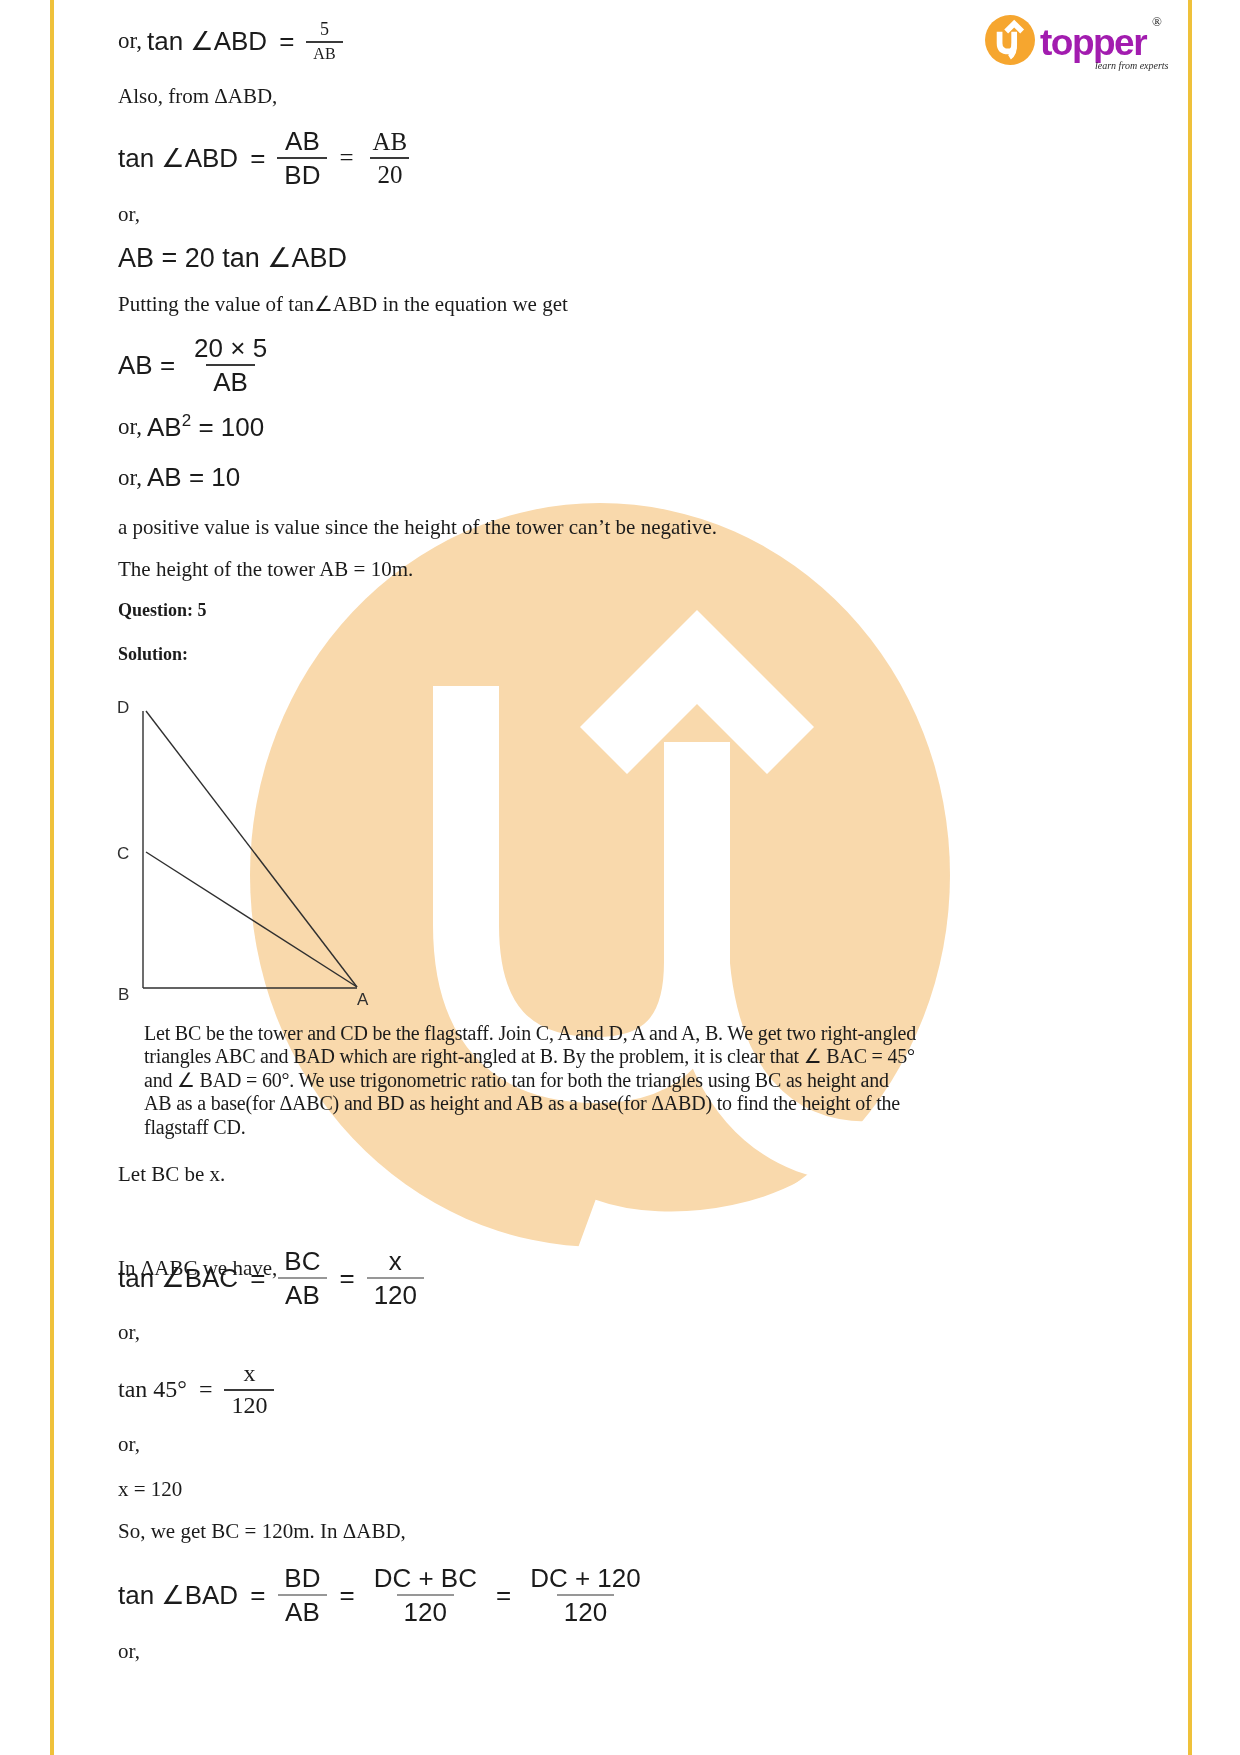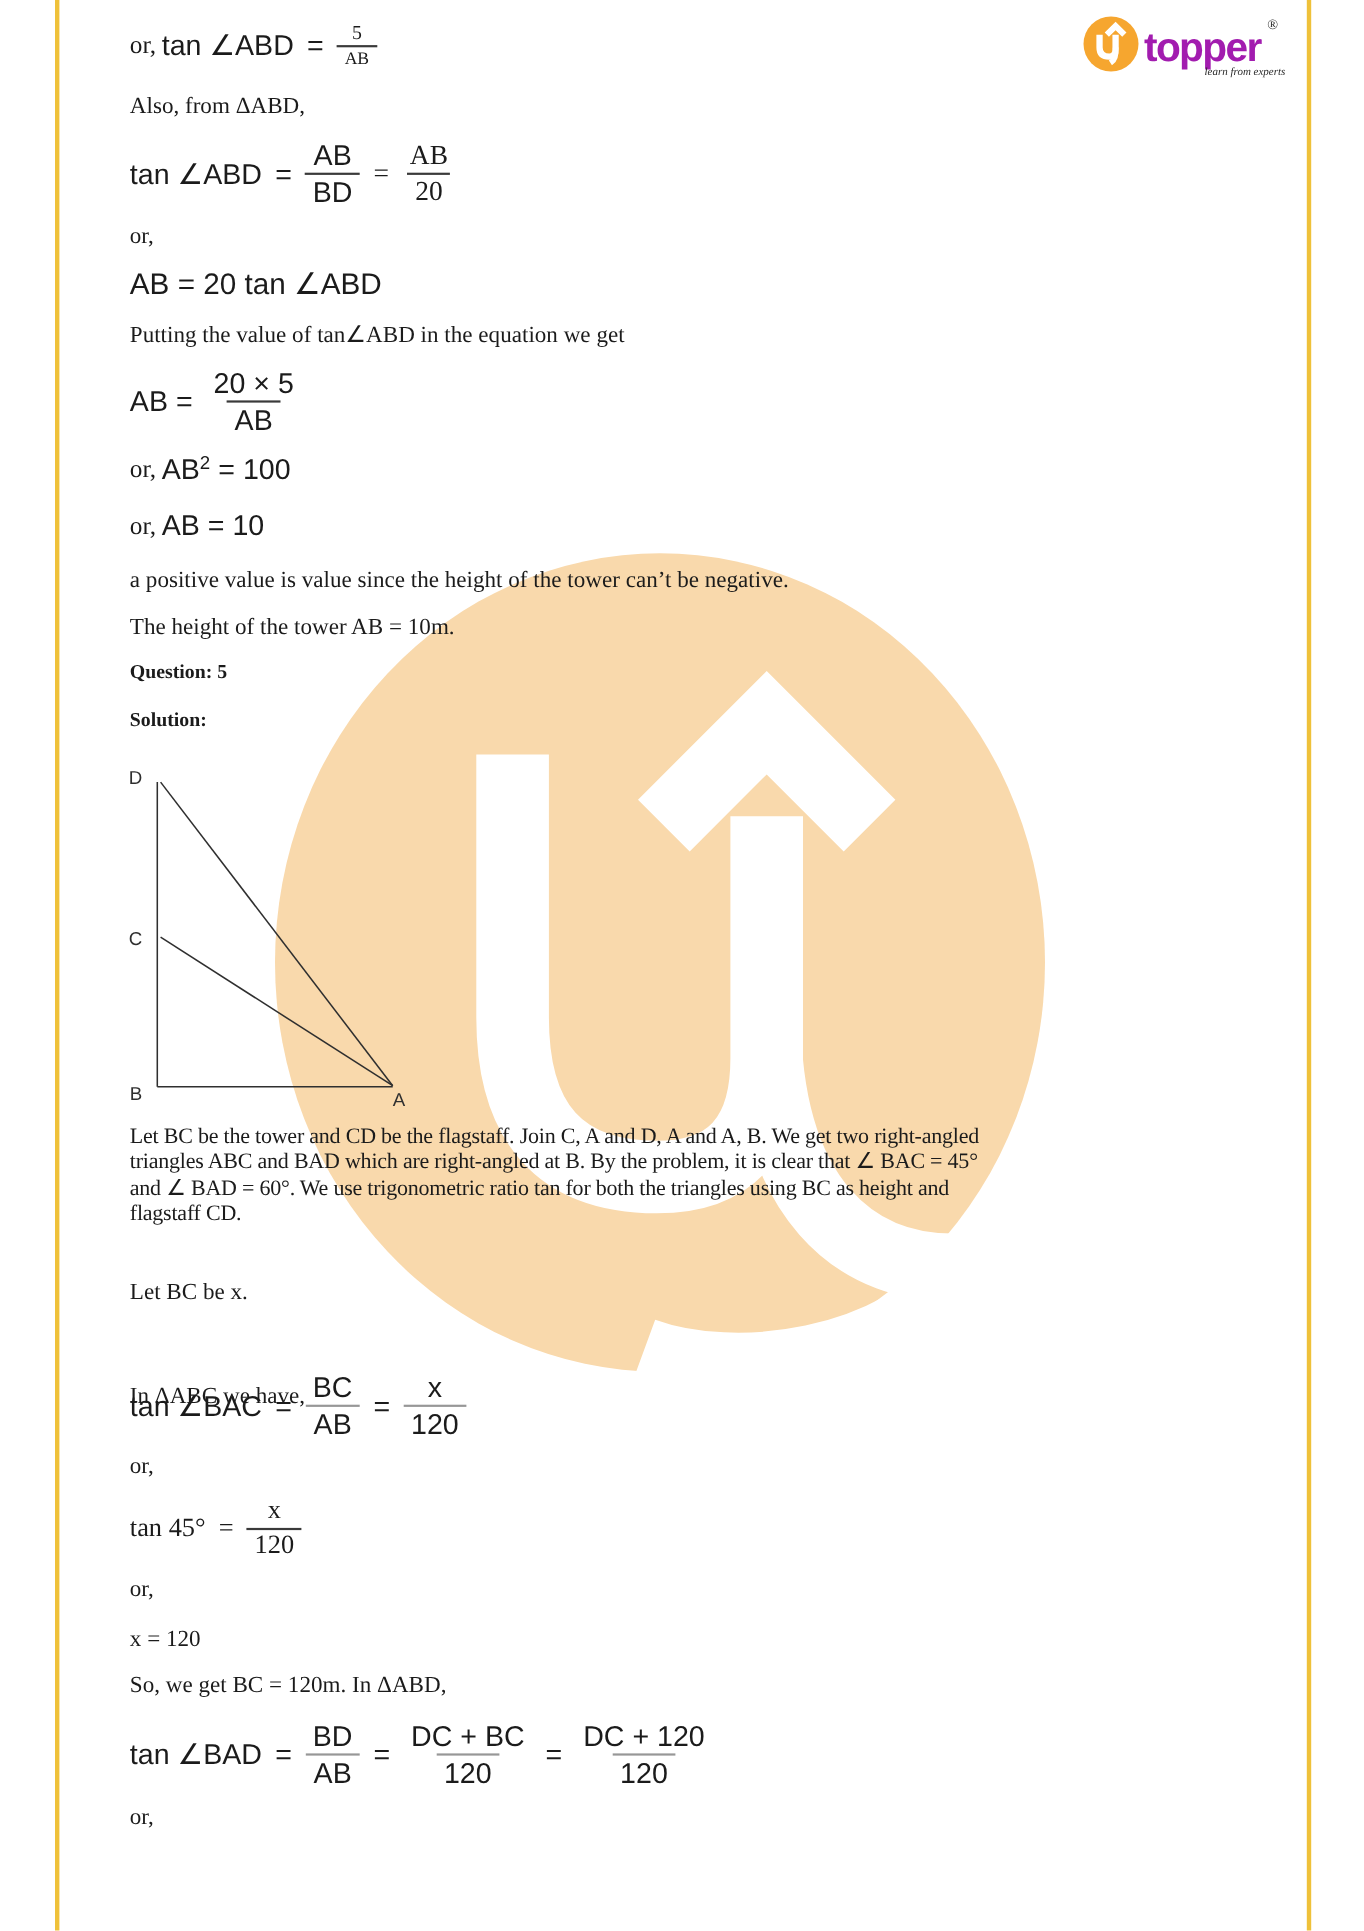--- a/index.html
+++ b/index.html
@@ -16,21 +16,21 @@
   .eq{display:flex;align-items:center;}
   .frac{display:inline-flex;flex-direction:column;align-items:center;line-height:1.08;}
   .frac .num{padding:0 7px 2px;}
   .frac .den{border-top:2px solid #3a3a3a;padding:2px 7px 0;}
   .frac.graybar .den{border-top-color:#979797;}
   .eq .gap{display:inline-block;width:12px;}
   .eq .sgap{display:inline-block;width:5px;}
   .fs-or{font-size:23px;}
   .fs-eq{font-size:26px;}
   .fs-eq sup{font-size:17px;}
-  .para-line{height:23.4px;}
+  .para-line{height:23.4px;margin-left:26px;}
   #paragraph{font-size:20px;line-height:23.4px;letter-spacing:-0.2px;}
   #logo-brand{font-family:"Liberation Sans", sans-serif;font-weight:bold;font-size:37px;letter-spacing:-1.5px;color:#a21caf;}
   #logo-reg{font-size:13px;color:#2a2a2a;}
   #logo-tagline{font-style:italic;font-size:10px;color:#2a2a2a;font-family:"Liberation Serif", serif;}
   svg text{font-family:"Liberation Sans", sans-serif;}
 </style>
 </head>
 <body>
 
 <svg class="abs" style="left:0;top:0;" width="1240" height="1755" viewBox="0 0 1240 1755" aria-hidden="true">
@@ -139,20 +139,21 @@
     <text x="22" y="169">C</text>
     <text x="23" y="310">B</text>
     <text x="262" y="315">A</text>
   </g>
 </svg>
 
 <div class="abs serif" id="paragraph" style="left:118px;top:1022px;">
   <div class="para-line">Let BC be the tower and CD be the flagstaff. Join C, A and D, A and A, B. We get two right-angled</div>
   <div class="para-line">triangles ABC and BAD which are right-angled at B. By the problem, it is clear that ∠ BAC = 45°</div>
   <div class="para-line">and ∠ BAD = 60°. We use trigonometric ratio tan for both the triangles using BC as height and</div>
+  <div class="para-line">AB as a base(for ΔABC) and BD as height and AB as a base(for ΔABD) to find the height of the</div>
   <div class="para-line">flagstaff CD.</div>
 </div>
 
 <div class="abs serif txt" style="left:118px;top:1162px;">Let BC be x.</div>
 
 <div class="abs serif txt" style="left:118px;top:1256px;">In ΔABC we have,</div>
 
 <div class="abs eq" style="left:118px;top:1247px;">
   <span class="sans fs-eq">tan ∠BAC</span>
     <span class="gap"></span>

